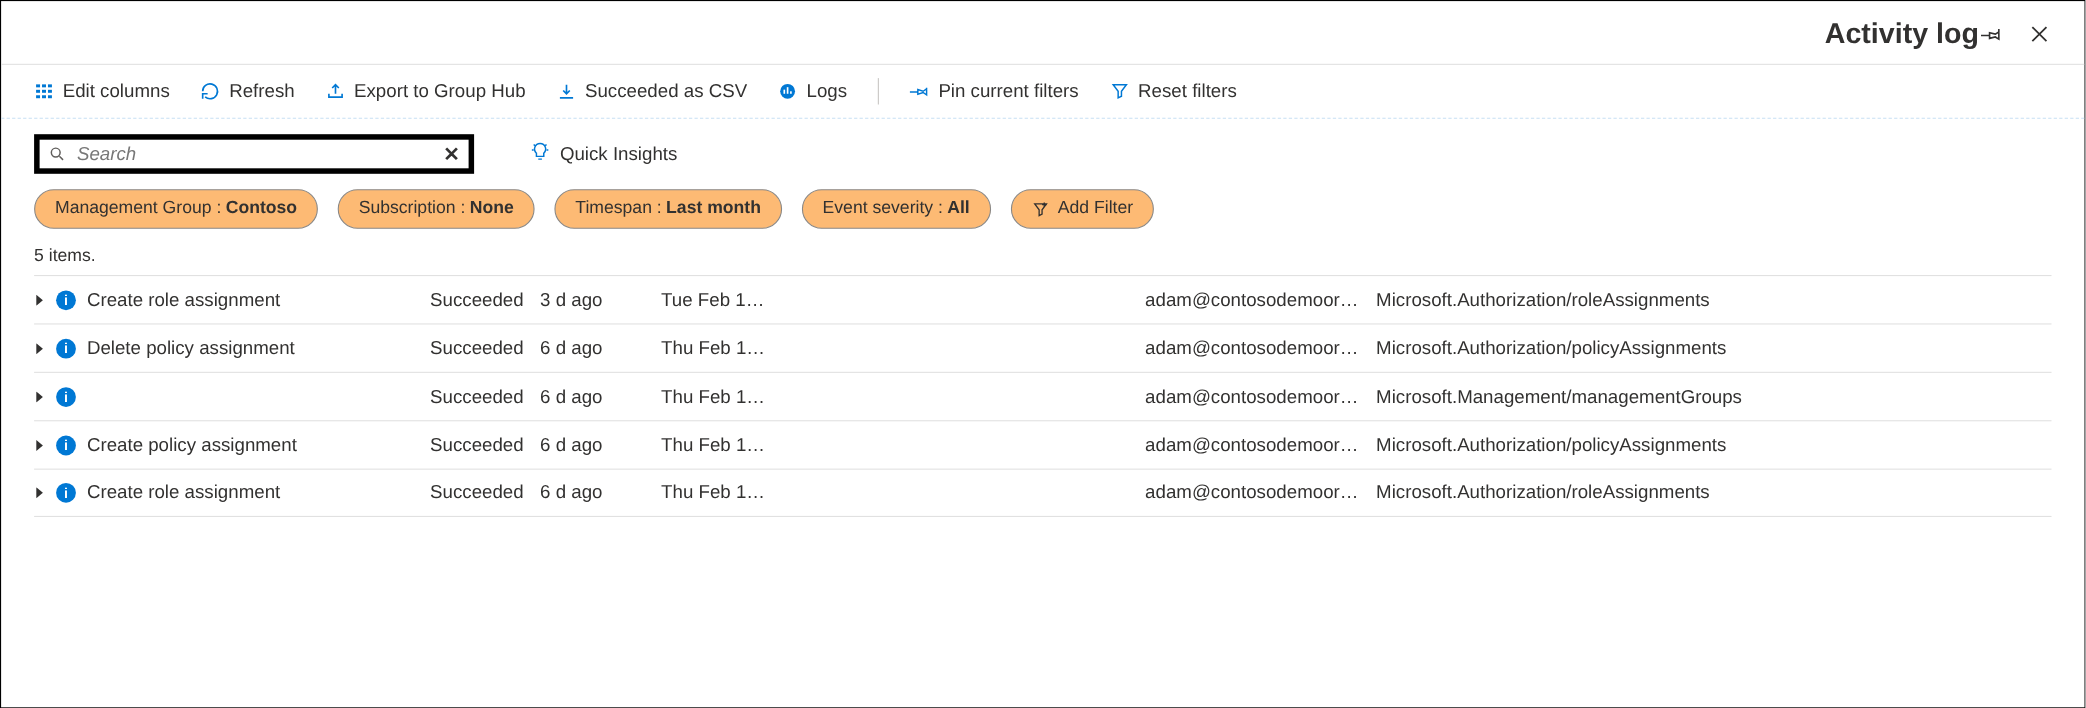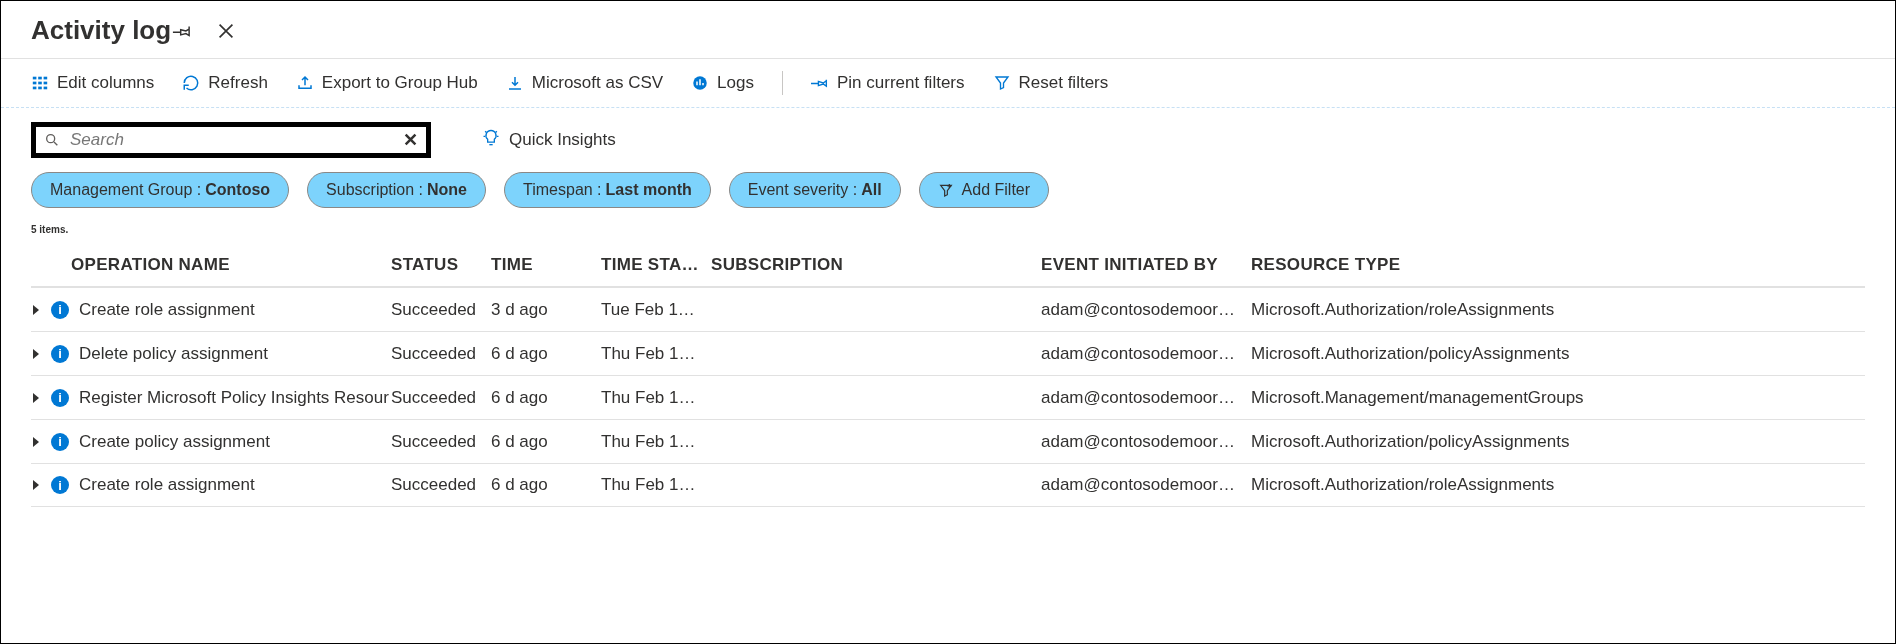--- a/index.html
+++ b/index.html
@@ -1,20 +1,20 @@
 <!DOCTYPE html>
 <html><head>
 <meta charset="utf-8">
 <style>
   * { box-sizing: border-box; }
   html, body { margin:0; padding:0; background:#fff; font-family:"Segoe UI",Arial,sans-serif; color:#323130; }
   .page { width:1896px; height:644px; border:1px solid #000; position:relative; overflow:hidden; }
 
   
-  .header { display:flex; align-items:center; justify-content:flex-start; padding:14px 30px 12px 30px; border-bottom:1px solid #e1e1e1; }
+  .header { display:flex; align-items:center; justify-content:flex-end; padding:14px 30px 12px 30px; border-bottom:1px solid #e1e1e1; }
   .page-title { font-size:26px; font-weight:600; }
   .header-actions { display:flex; gap:22px; align-items:center; }
   .hact { cursor:pointer; color:#323130; }
   .hact svg { display:block; }
 
   
   .toolbar { display:flex; gap:28px; padding:12px 30px; border-bottom:1px dashed #c7e0f4; }
   .tbtn { display:inline-flex; align-items:center; gap:8px; cursor:pointer; font-size:17px; color:#323130; }
   .tbtn .ic { color:#0078d4; display:inline-flex; }
   .vsep { width:1px; height:24px; background:#c8c6c4; }
@@ -24,27 +24,27 @@
   .searchbox { display:flex; align-items:center; width:400px; height:36px; border:5px solid #000000; background:#fff; padding:0 8px; gap:8px; }
   .searchbox input { flex:1; border:none; outline:none; font-size:17px; font-style:italic; color:#555; background:transparent; }
   .searchbox input::placeholder { color:#777; font-style:italic; }
   .sicon { color:#605e5c; display:inline-flex; }
   .clear { color:#323130; font-size:18px; font-weight:700; cursor:pointer; }
   .qi { display:inline-flex; align-items:center; gap:8px; font-size:17px; color:#323130; cursor:pointer;text-align:center; }
   .qi .ic { color:#0078d4; }
 
   
   .row-filters { display:flex; align-items:center; flex-wrap:wrap; gap:18px; padding:6px 30px 10px 30px; }
-  .pill { display:inline-flex; align-items:center; gap:4px; border:1px solid #8a8886; border-radius:18px; height:36px; padding:0 18px; font-size:16px; color:#323130; cursor:pointer; background:#7dd3fc; }
+  .pill { display:inline-flex; align-items:center; gap:4px; border:1px solid #8a8886; border-radius:18px; height:36px; padding:0 18px; font-size:16px; color:#323130; cursor:pointer; background:#fdba74; }
   .pill .v { font-weight:600; }
   .pill.addf { gap:8px;align-items:center; }
   .pill .ic { color:#323130; display:inline-flex; }
 
   
-  .count { padding:6px 44px 8px 30px; font-size:10px; color:#323130;font-weight:bold; }
+  .count { padding:6px 44px 8px 30px; font-size:16px; color:#323130; }
 
   
   .table { width:100%; padding:0 30px; }
   .trow { display:grid; grid-template-columns: 360px 100px 110px 110px 330px 210px 1fr; align-items:center; min-height:44px; border-top:1px solid #e1e1e1; }
   .thead { font-size:14px; font-weight:700; letter-spacing:0.3px; color:#323130; border-top:none; border-bottom:1px solid #e1e1e1; }
   .thead .cell { text-transform:uppercase; }
   .cell { padding:10px 8px 10px 0; font-size:17px; color:#323130; white-space:nowrap; overflow:hidden; text-overflow:ellipsis; }
   .op-cell { display:flex; align-items:center; gap:10px; }
   .expander { width:10px; height:10px; flex:0 0 auto; color:#323130; display:inline-flex; cursor:pointer; }
   .info-badge { width:18px; height:18px; border-radius:50%; background:#0078d4; color:#fff; font-size:13px; font-weight:700; display:inline-flex; align-items:center; justify-content:center; flex:0 0 auto; }
@@ -106,21 +106,21 @@
     </span>
     <span>Export to Group Hub</span>
   </div>
   <div class="tbtn">
     <span class="ic">
       <svg width="18" height="18" viewBox="0 0 24 24" fill="none" stroke="currentColor" stroke-width="2">
             <path d="M12 4v11M8 11l4 4 4-4"></path>
             <path d="M4 20h16"></path>
           </svg>
     </span>
-    <span>Microsoft as CSV</span>
+    <span>Succeeded as CSV</span>
   </div>
   <div class="tbtn">
     <span class="ic">
       <svg width="18" height="18" viewBox="0 0 24 24">
             <circle cx="12" cy="12" r="9" fill="#0078d4"></circle>
             <rect x="7" y="10" width="2" height="5" fill="#fff"></rect>
             <rect x="11" y="7" width="2" height="8" fill="#fff"></rect>
             <rect x="15" y="12" width="2" height="3" fill="#fff"></rect>
           </svg>
     </span>
@@ -192,29 +192,20 @@
             <path d="M17 3v6M14 6h6"></path>
           </svg>
     </span>
     <span>Add Filter</span>
   </div>
 </div>
 
 <div class="count">5 items.</div>
 
 <div class="table">
-  <div class="trow thead">
-    <div class="cell" style="padding-left:40px;">Operation name</div>
-    <div class="cell">Status</div>
-    <div class="cell">Time</div>
-    <div class="cell">Time stamp</div>
-    <div class="cell">Subscription</div>
-    <div class="cell">Event initiated by</div>
-    <div class="cell">Resource type</div>
-  </div>
   <div id="rows-container">
         <div class="trow body">
           <div class="cell op-cell">
             <span class="expander">
               <svg width="10" height="10" viewBox="0 0 10 10">
                 <path d="M2 0l6 5-6 5z" fill="currentColor"></path>
               </svg>
             </span>
             <span class="info-badge"></span>
             <span>Create role assignment</span>
@@ -244,21 +235,20 @@
           <div class="cell">Microsoft.Authorization/policyAssignments</div>
         </div>
         <div class="trow body">
           <div class="cell op-cell">
             <span class="expander">
               <svg width="10" height="10" viewBox="0 0 10 10">
                 <path d="M2 0l6 5-6 5z" fill="currentColor"></path>
               </svg>
             </span>
             <span class="info-badge"></span>
-            <span>Register Microsoft Policy Insights Resour</span>
           </div>
           <div class="cell">Succeeded</div>
           <div class="cell">6 d ago</div>
           <div class="cell">Thu Feb 14 2…</div>
           <div class="cell"></div>
           <div class="cell">adam@contosodemoorg.on…</div>
           <div class="cell">Microsoft.Management/managementGroups</div>
         </div>
         <div class="trow body">
           <div class="cell op-cell">

